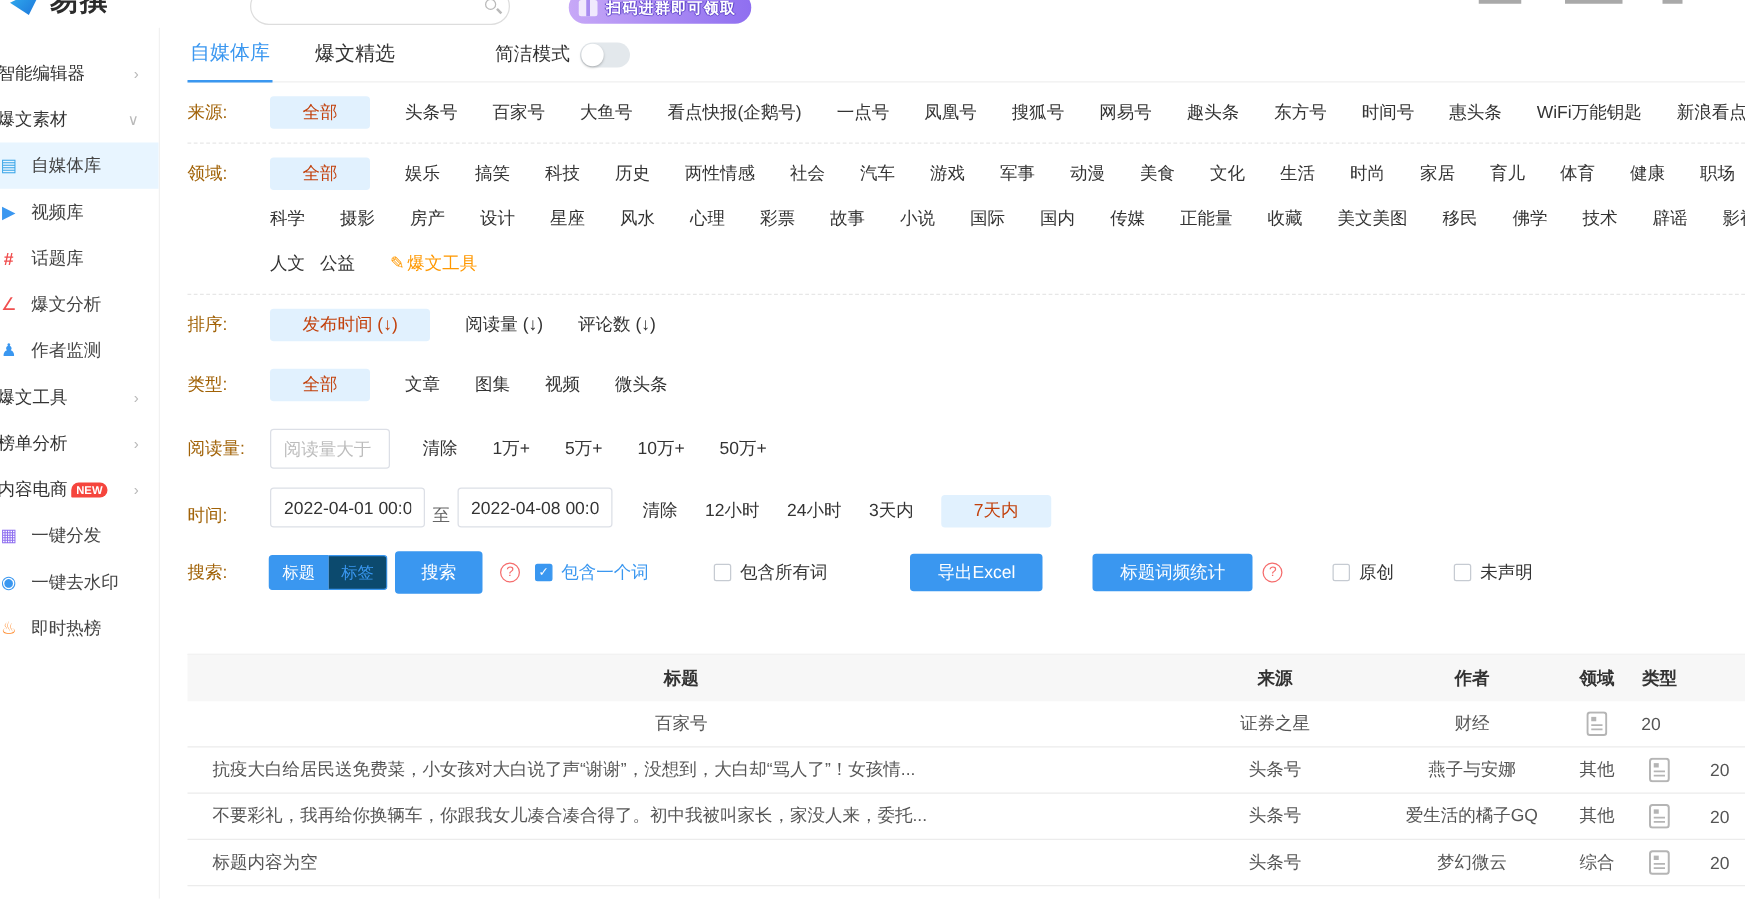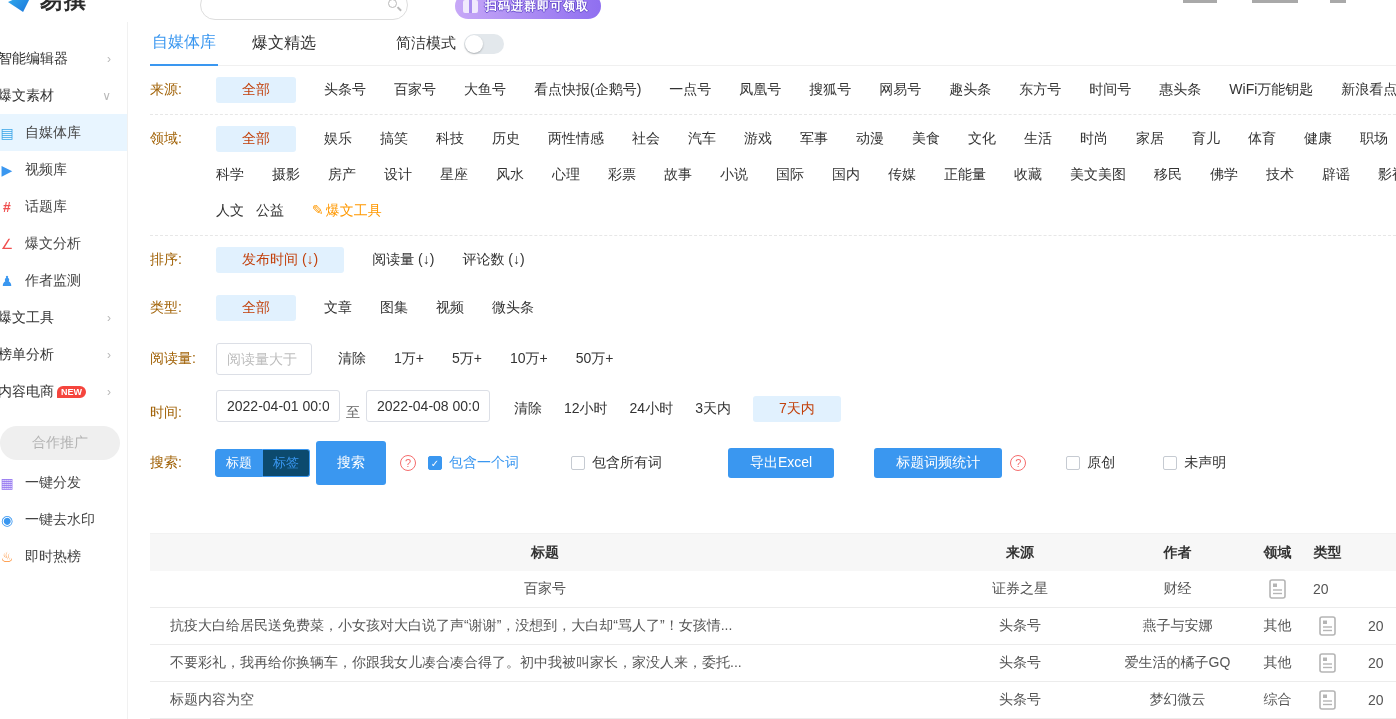--- a/index.html
+++ b/index.html
@@ -78,21 +78,21 @@
   
   .search-row { padding:8px 0 14px 0; align-items:center; }
   .search-row .flabel { padding-top:0; }
   .kw-inp { width:226px; height:34px; border-radius:3px 0 0 3px; }
   .seg { display:flex; margin-left:-1px; }
   .seg-btn { height:28px; padding:0 10px; display:flex; align-items:center; font-size:13px; cursor:pointer; }
   .seg-title { background:#3a97f0; color:#fff; border:1px solid #3a97f0; border-radius:3px 0 0 3px; }
   .seg-tag { background:#0c4a6e; color:#3a97f0; border:1px solid #3a97f0; border-left:none; border-radius:0 3px 3px 0;font-family:Liberation Serif, serif; }
   .btn { background:#3a97f0; color:#fff; border:none; font-size:14px; border-radius:3px;
     cursor:pointer; font-family:inherit; }
-  .search-btn { height:44px; padding:0 21px; margin-left:6px; }
+  .search-btn { height:34px; padding:0 21px; margin-left:6px; }
   .help { width:16px; height:16px; border:1px solid #f56c6c; color:#f56c6c; border-radius:50%;
     font-size:11px; display:inline-flex; align-items:center; justify-content:center; cursor:pointer; }
   .cb { display:inline-flex; align-items:center; gap:7px; cursor:pointer; color:#333; }
   .cb .box { width:14px; height:14px; border:1px solid #c6cbd2; border-radius:2px; background:#fff; }
   .cb.checked .box { background:#3a97f0; border-color:#3a97f0; color:#fff; font-size:10px;
     display:flex; align-items:center; justify-content:center; }
   .cb.checked { color:#3a97f0; }
   .action-btn { height:30px; padding:0 22px; }
 
   
@@ -163,21 +163,20 @@
       </div>
       <div class="side-item">
         <span>榜单分析</span>
         <span class="chev">›</span>
       </div>
       <div class="side-item">
         <span>内容电商</span>
         <span class="new-badge">NEW</span>
         <span class="chev">›</span>
       </div>
-      <div class="side-section">合作推广</div>
       <div class="side-item side-child">
         <span class="s-icon" style="color:#8f6ff0;">▦</span>
         <span>一键分发</span>
       </div>
       <div class="side-item side-child">
         <span class="s-icon" style="color:#3a97f0;">◉</span>
         <span>一键去水印</span>
       </div>
       <div class="side-item side-child">
         <span class="s-icon" style="color:#ff8a2b;">♨</span>

